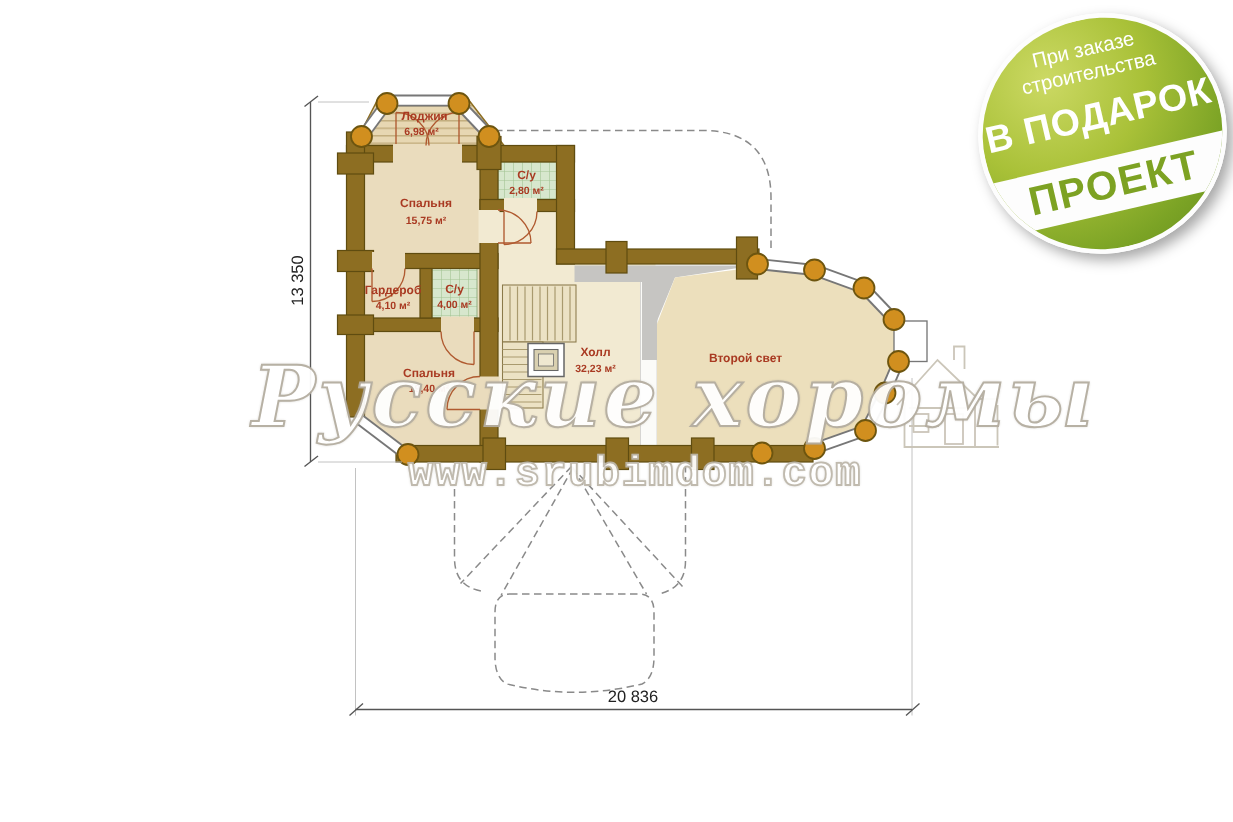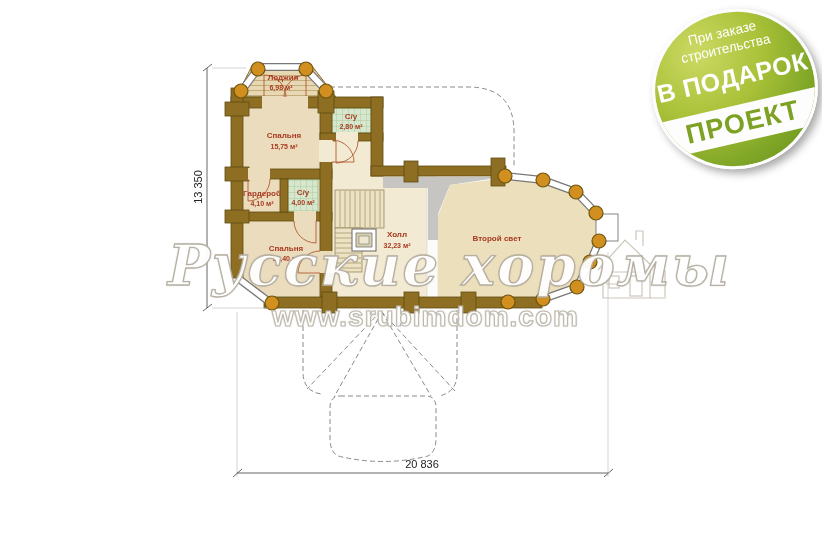--- a/index.html
+++ b/index.html
@@ -9,21 +9,21 @@
   .room-name{font-size:8px;font-weight:bold;fill:#a93a22;text-anchor:middle;}
   .room-area{font-size:7px;font-weight:bold;fill:#a93a22;text-anchor:middle;}
   .dim-text{font-size:11px;fill:#222;text-anchor:middle;}
   
   .wm-brand{position:absolute;left:168px;top:232px;width:520px;
             font-family:"DejaVu Serif",serif;font-style:italic;font-weight:bold;
             font-size:56px;letter-spacing:2px;color:#ffffff;opacity:.95;
             -webkit-text-stroke:1.3px #b4ada0;
             text-shadow:0 0 2px rgba(150,144,132,.75);white-space:nowrap;text-align:center;}
   .wm-url{position:absolute;left:272px;top:301px;width:300px;
-          font-family:Liberation Sans, sans-serif;font-weight:bold;
+          font-family:Liberation Mono, monospace;font-weight:bold;
           font-size:28px;letter-spacing:1px;color:#ffffff;opacity:.95;
           -webkit-text-stroke:1.2px #bdb7aa;
           text-shadow:0 0 2px rgba(150,144,132,.7);white-space:nowrap;}
   
   .badge{position:absolute;left:652px;top:9px;width:160px;height:154px;border-radius:50%;
          transform:rotate(-13deg);
          background:radial-gradient(circle at 32% 22%, #ccd964 0%, #a9c138 40%, #7ba325 75%, #648c1c 100%);
          border:3px solid #fdfdfd;box-shadow:3px 5px 9px rgba(0,0,0,.35);overflow:hidden;}
   .badge .band{position:absolute;left:-15px;right:-15px;top:93px;height:37px;background:#fdfdfd;}
   .badge .t{position:absolute;left:0;width:100%;text-align:center;color:#fff;line-height:1.1;}

